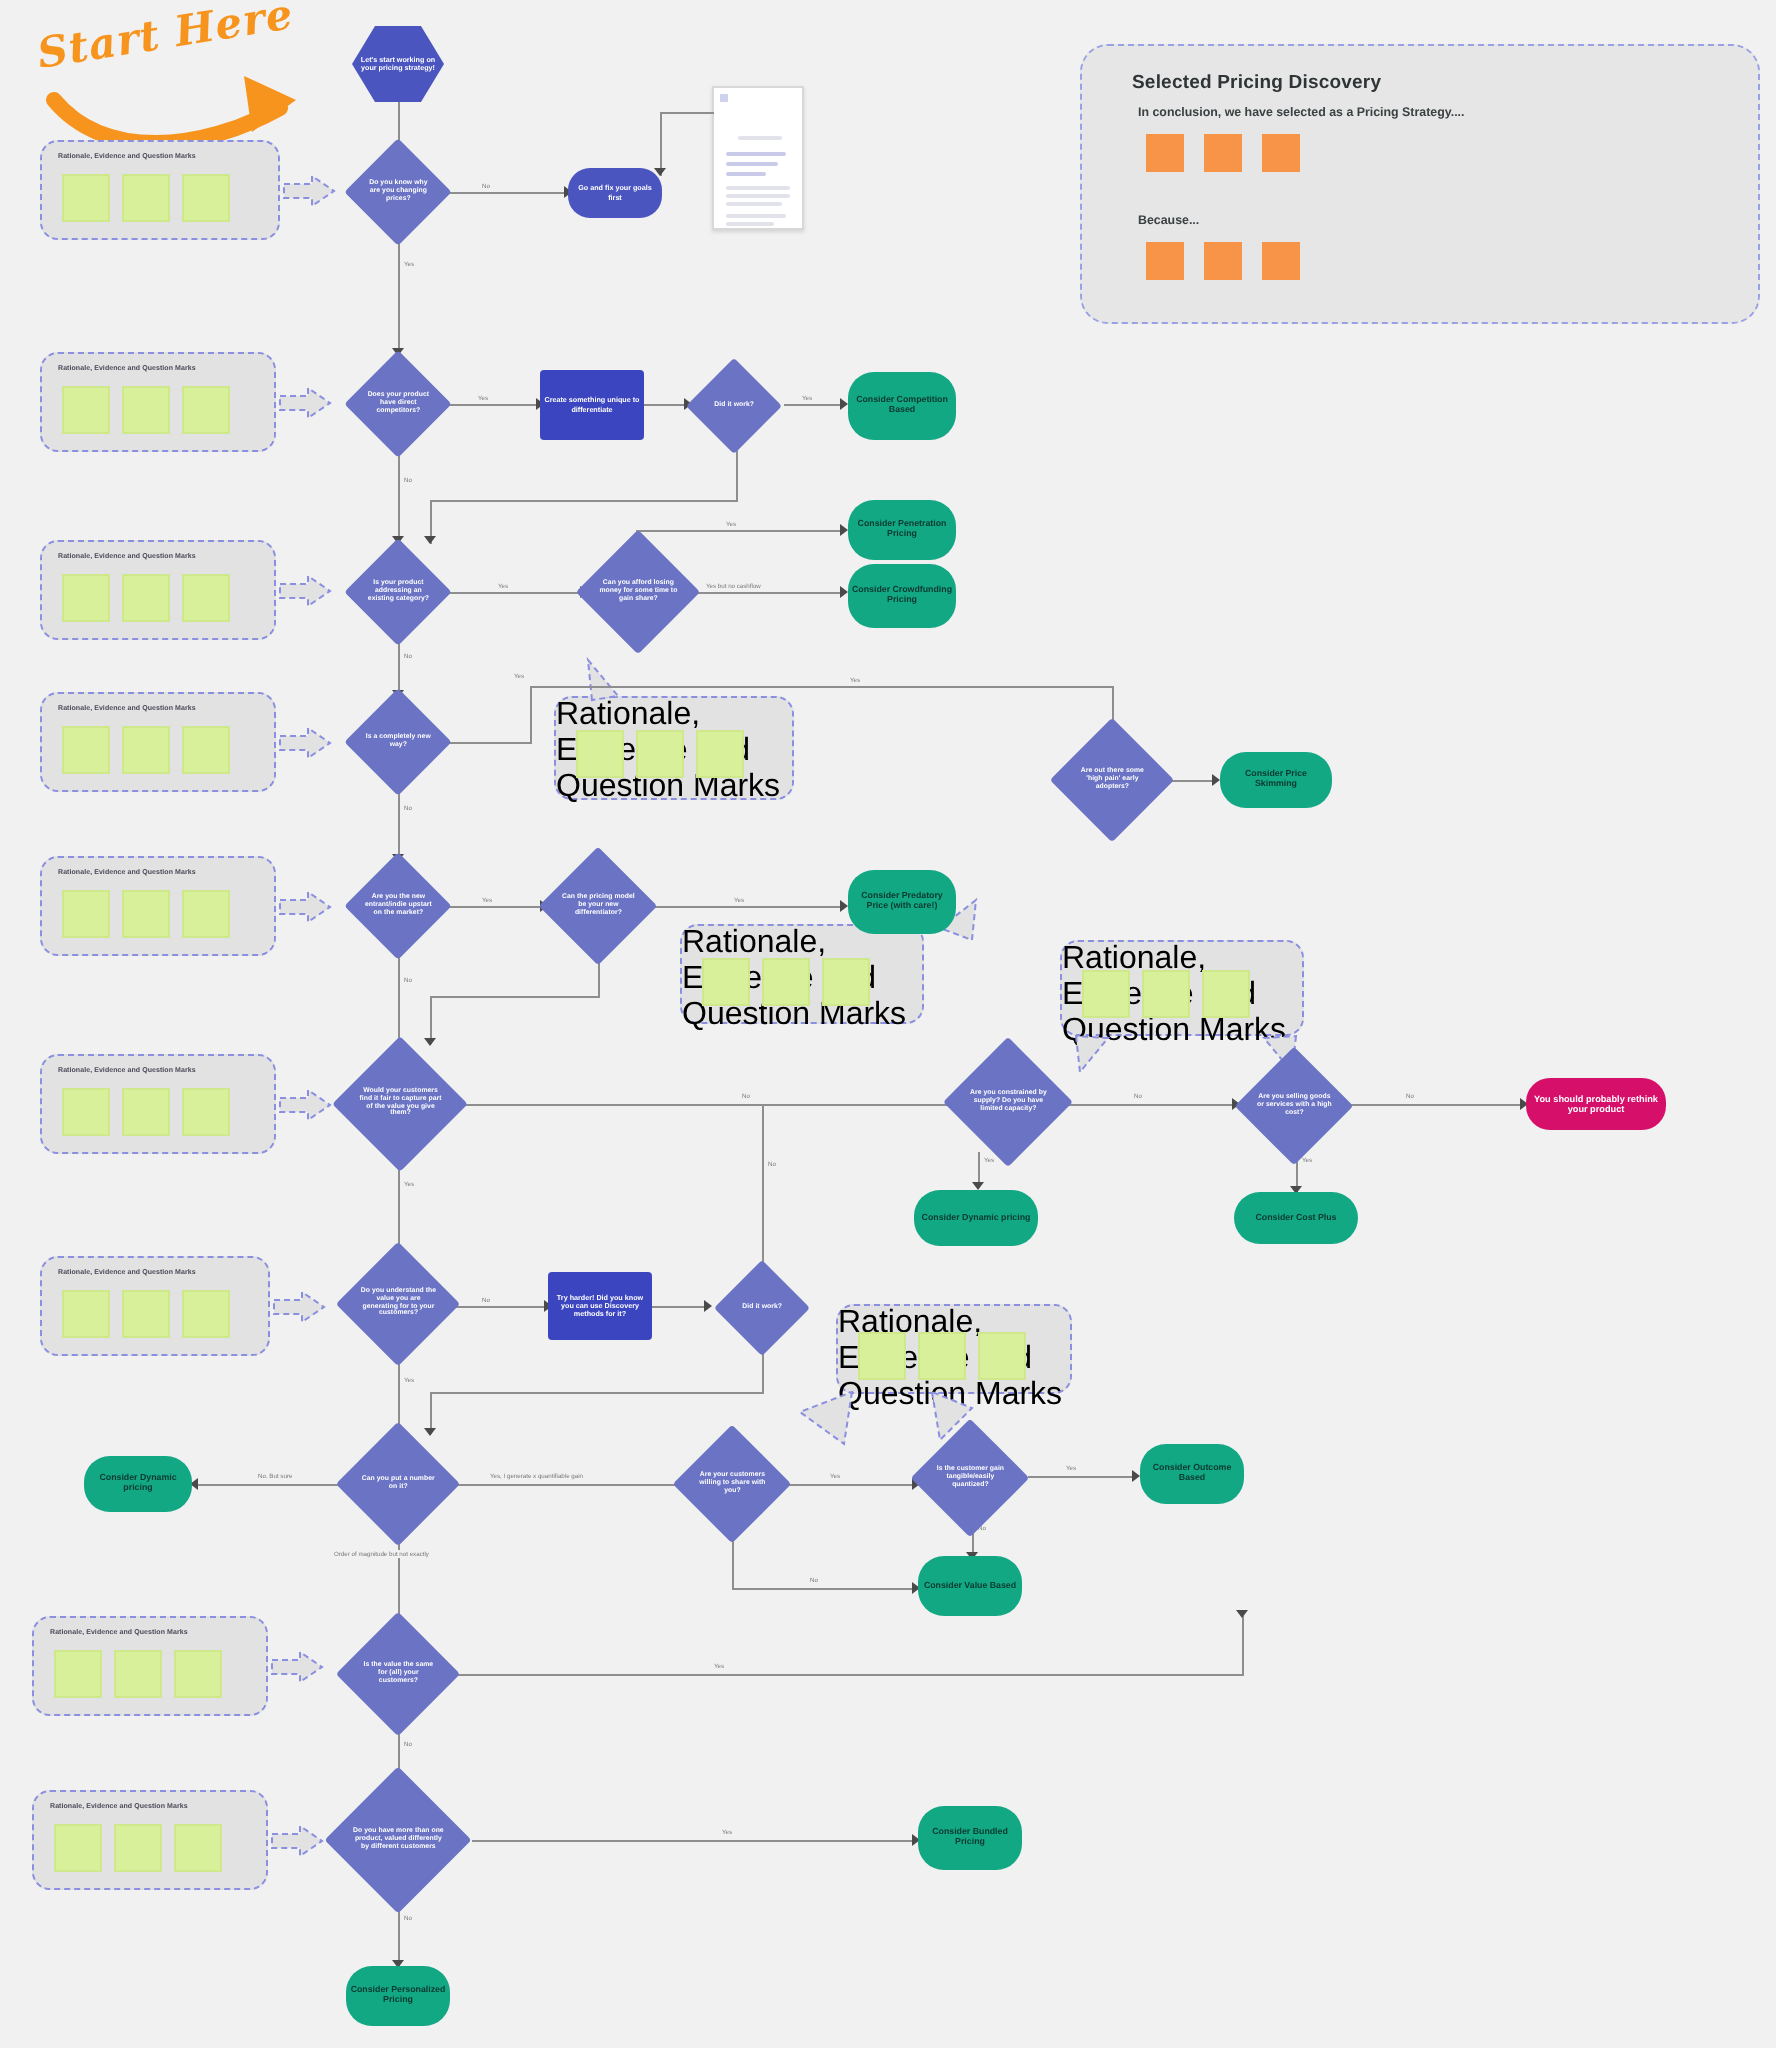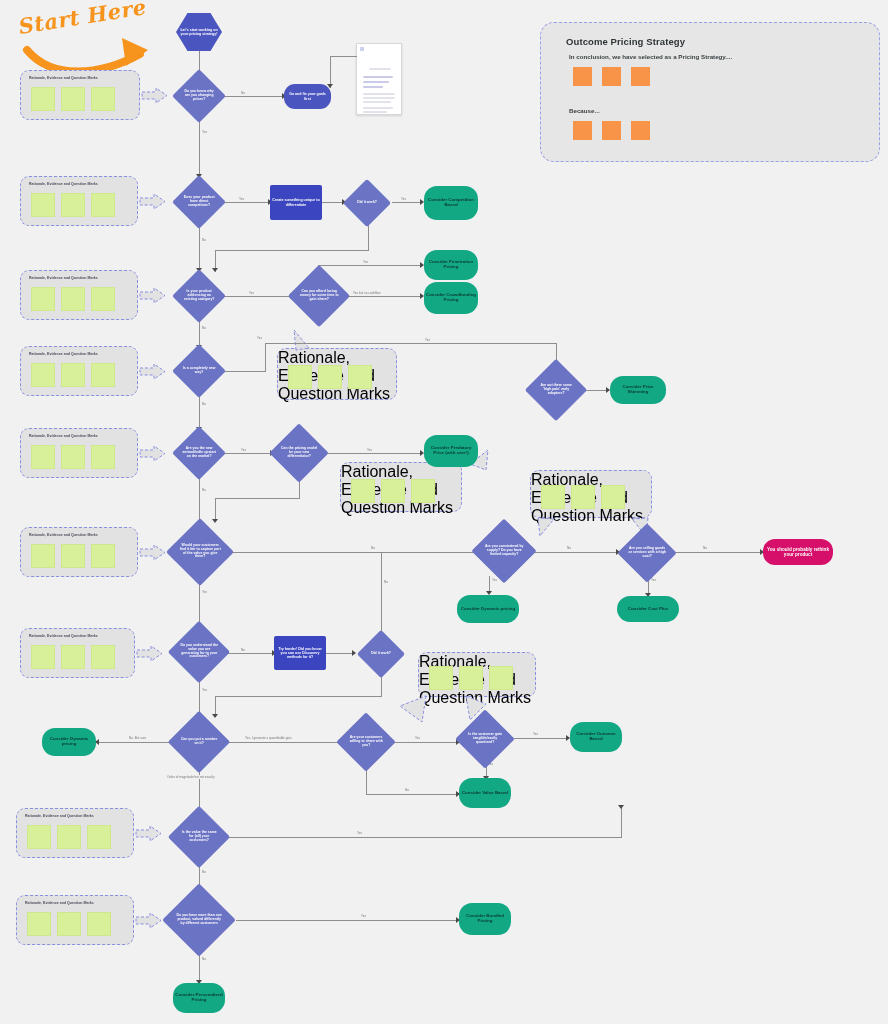--- a/index.html
+++ b/index.html
@@ -80,21 +80,21 @@
 
 <div id="canvas">
 
   <div class="starthere">Start Here</div>
   <svg class="arrow-svg" width="145" height="50">
     <path d="M5,18 C30,48 78,44 118,22" stroke="#f7941e" stroke-width="8" fill="none" stroke-linecap="round"></path>
     <path d="M100,6 L126,18 L104,34 Z" fill="#f7941e"></path>
   </svg>
 
   <div class="panel" style="left:540px;top:22px;width:340px;height:140px;">
-    <h2 style="position:absolute;left:25px;top:13px;">Outcome Pricing Strategy</h2>
+    <h2 style="position:absolute;left:25px;top:13px;">Selected Pricing Discovery</h2>
     <div class="sub" style="position:absolute;left:28px;top:30px;">In conclusion, we have selected as a Pricing Strategy....</div>
     <div class="osticky" style="left:32px;top:44px;"></div>
     <div class="osticky" style="left:61px;top:44px;"></div>
     <div class="osticky" style="left:90px;top:44px;"></div>
     <div class="sub" style="position:absolute;left:28px;top:84px;">Because...</div>
     <div class="osticky" style="left:32px;top:98px;"></div>
     <div class="osticky" style="left:61px;top:98px;"></div>
     <div class="osticky" style="left:90px;top:98px;"></div>
   </div>
 

